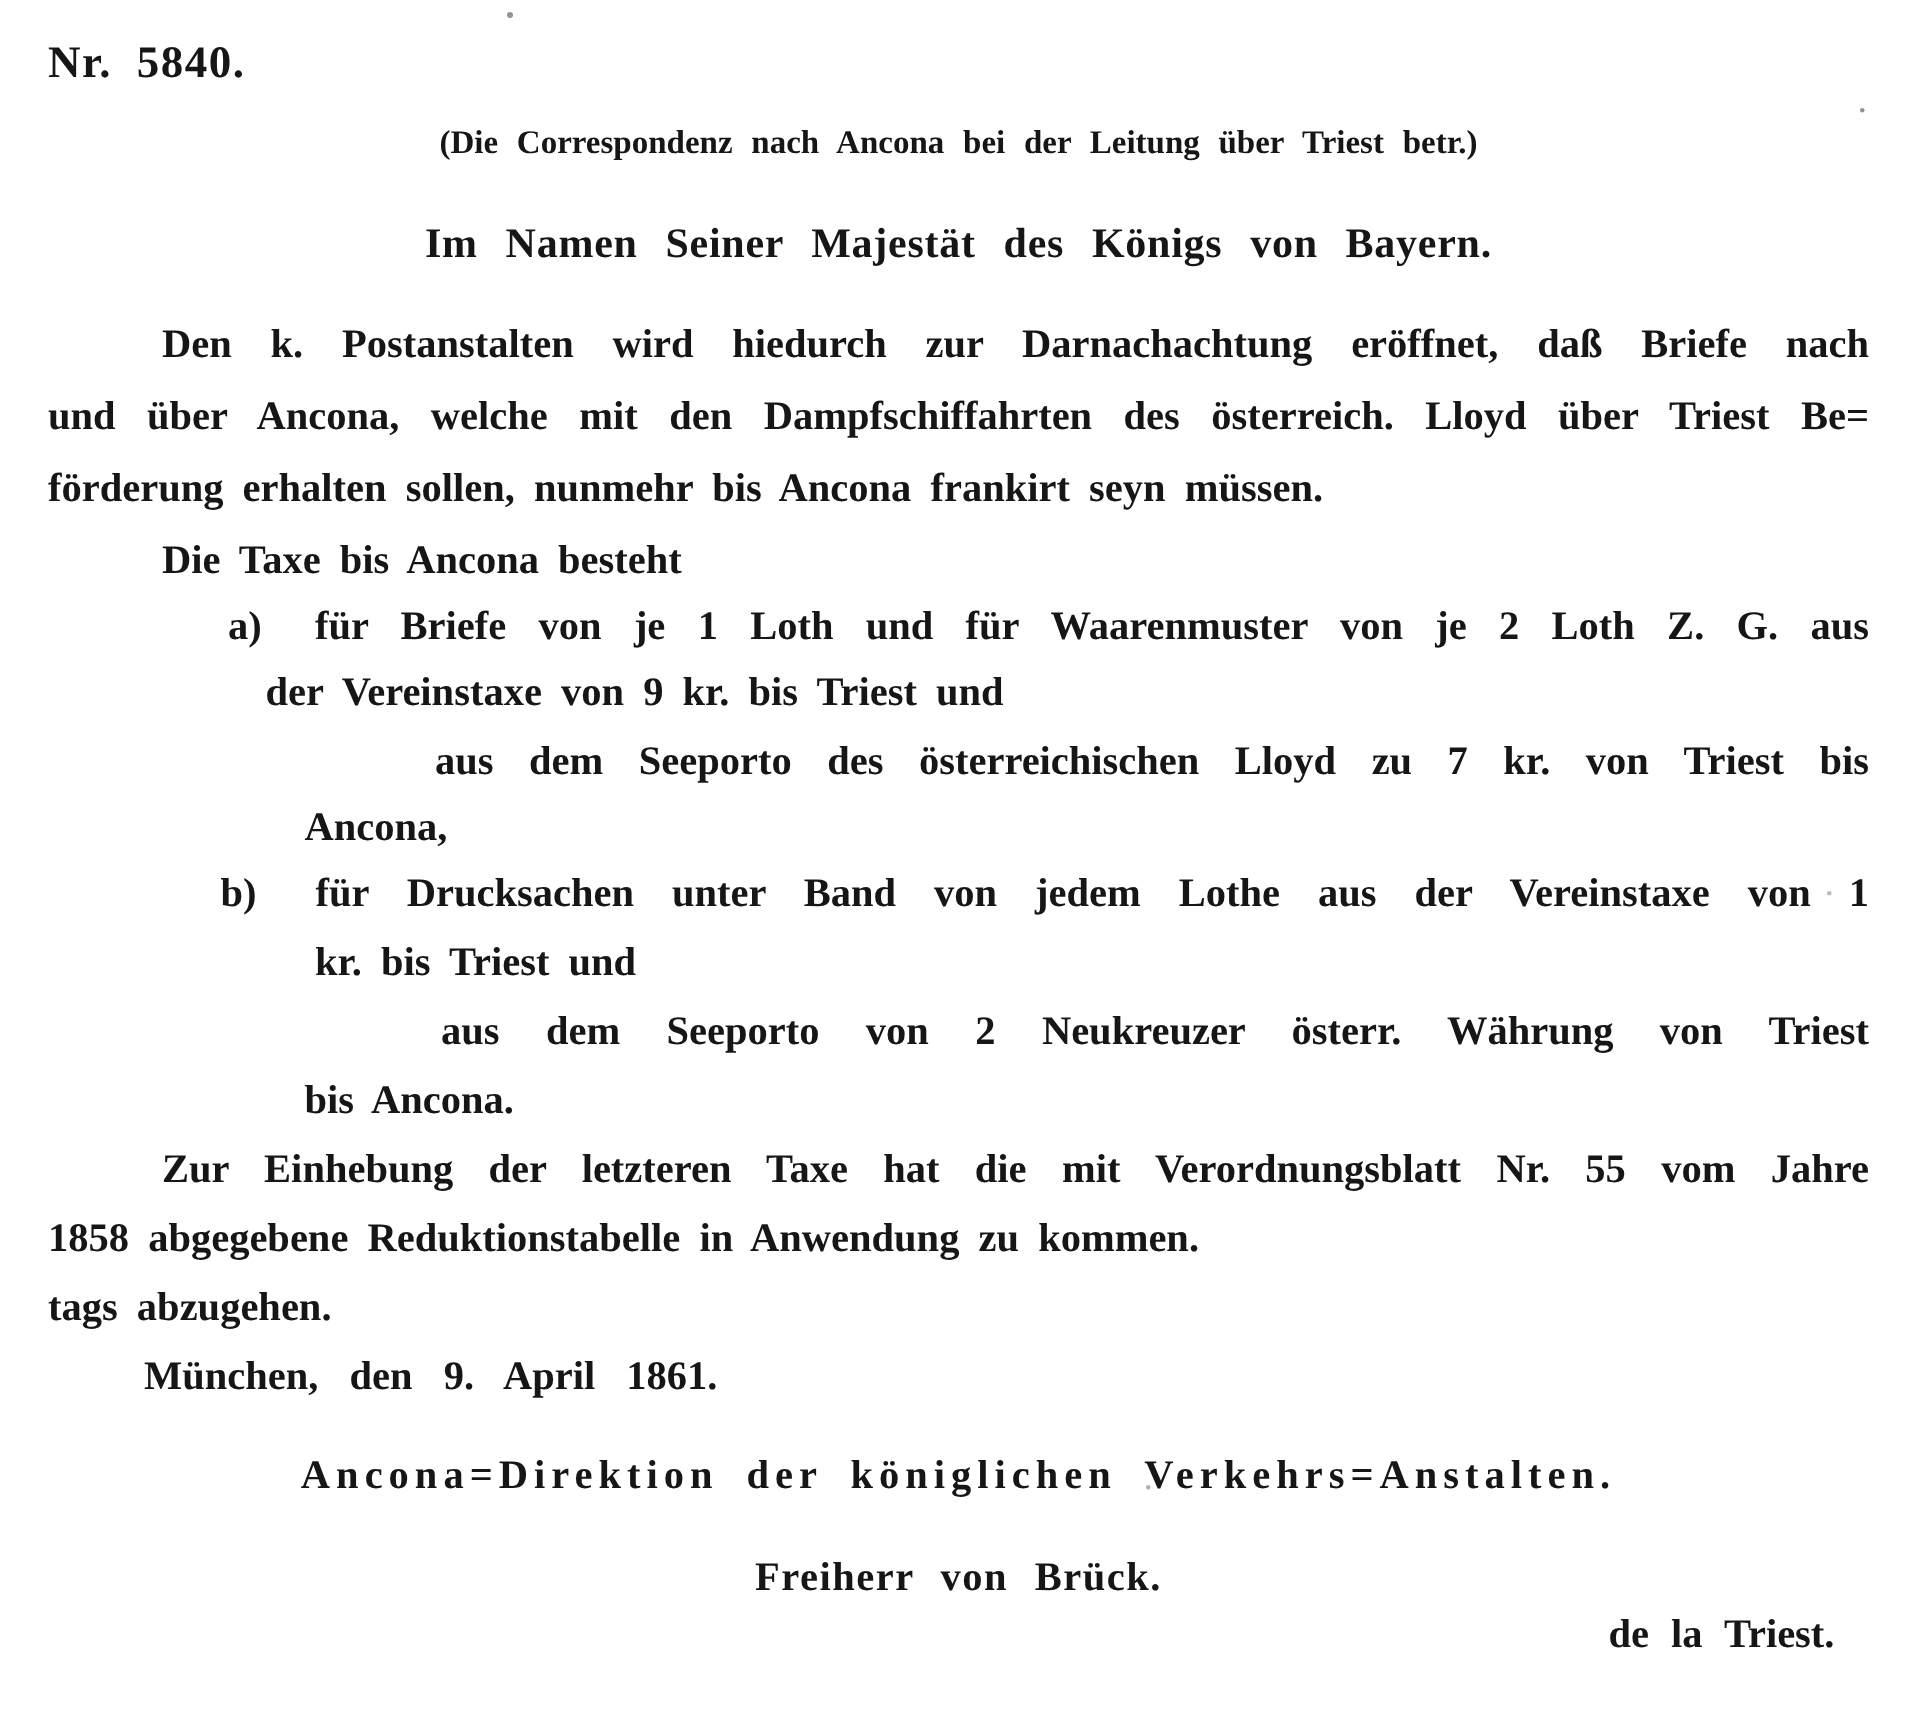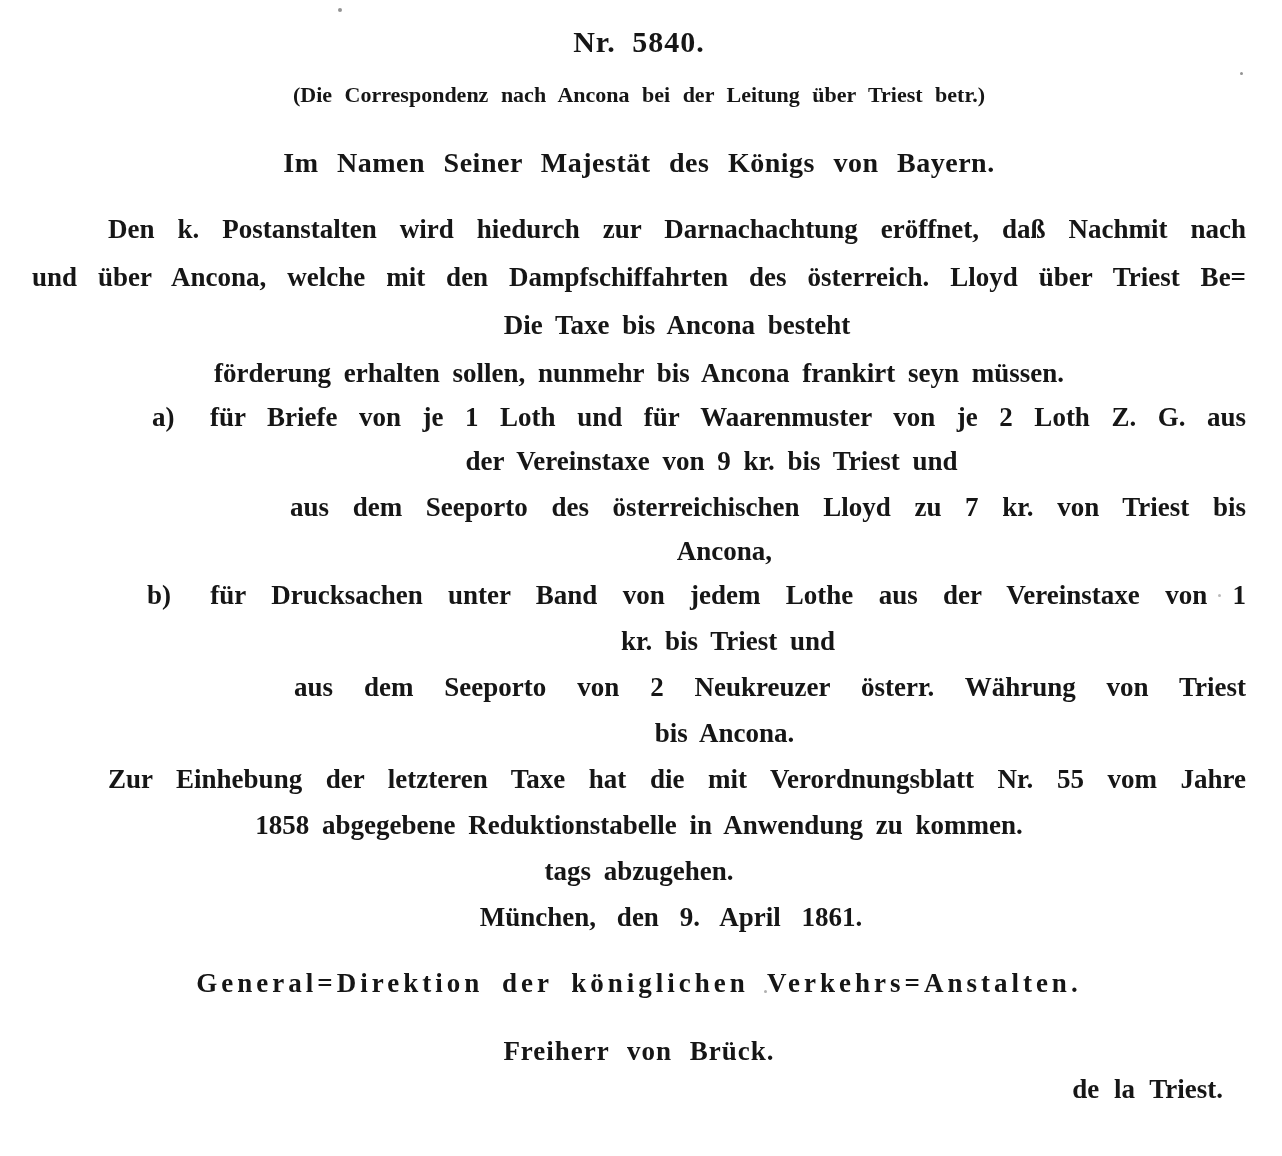--- a/index.html
+++ b/index.html
@@ -10,21 +10,21 @@
     box-sizing: border-box;
     padding: 22px 36px 0 32px;
     background: #ffffff;
     color: #161616;
     font-family: "Liberation Serif", "DejaVu Serif", serif;
     font-weight: bold;
     font-size: 27px;
     line-height: 34px;
     overflow: hidden;
   }
-  .line { height: 34px; word-spacing: 6px; text-align: center; }
+  .line { height: 34px; word-spacing: 6px; }
   .justify { text-align: justify; text-align-last: justify; word-spacing: normal; }
   .center { text-align: center; }
   .right { text-align: right; }
 
   .doc-number { font-size: 30px; height: 40px; line-height: 40px; word-spacing: 8px; letter-spacing: 1px; }
   .subject { font-size: 22px; word-spacing: 7px; }
   .invocation { font-size: 28px; letter-spacing: 0.5px; word-spacing: 11px; }
   .dateline { word-spacing: 14px; }
   .sig-org { letter-spacing: 4px; word-spacing: 8px; }
   .sig-name { word-spacing: 10px; letter-spacing: 1px; }
@@ -53,25 +53,25 @@
 <body>
 
 <div class="page">
 
   <div class="line doc-number">Nr. 5840.</div>
 
   <div class="line subject center mt16">(Die Correspondenz nach Ancona bei der Leitung über Triest betr.)</div>
 
   <div class="line invocation center mt22">Im Namen Seiner Majestät des Königs von Bayern.</div>
 
-  <div class="line justify ml76 mt32">Den k. Postanstalten wird hiedurch zur Darnachachtung eröffnet, daß Nachmit nach</div>
+  <div class="line justify ml76 mt32">Den k. Postanstalten wird hiedurch zur Darnachachtung eröffnet, daß Briefe nach</div>
   <div class="line justify mt14">und über Ancona, welche mit den Dampfschiffahrten des österreich. Lloyd über Triest Be=</div>
+  <div class="line mt14">förderung erhalten sollen, nunmehr bis Ancona frankirt seyn müssen.</div>
+
   <div class="line ml76 mt14">Die Taxe bis Ancona besteht</div>
-
-  <div class="line mt14">förderung erhalten sollen, nunmehr bis Ancona frankirt seyn müssen.</div>
 
   <div class="line justify ml120 mt10">
     <span class="marker">a)</span>
     <span>für Briefe von je 1 Loth und für Waarenmuster von je 2 Loth Z. G. aus</span>
   </div>
   <div class="line ml145 mt10">der Vereinstaxe von 9 kr. bis Triest und</div>
   <div class="line justify ml258 mt12">aus dem Seeporto des österreichischen Lloyd zu 7 kr. von Triest bis</div>
   <div class="line ml171 mt10">Ancona,</div>
 
   <div class="line justify ml115 mt10">
@@ -82,21 +82,21 @@
   <div class="line justify ml262 mt12">aus dem Seeporto von 2 Neukreuzer österr. Währung von Triest</div>
   <div class="line ml171 mt12">bis Ancona.</div>
 
   <div class="line justify ml76 mt12">Zur Einhebung der letzteren Taxe hat die mit Verordnungsblatt Nr. 55 vom Jahre</div>
   <div class="line mt12">1858 abgegebene Reduktionstabelle in Anwendung zu kommen.</div>
 
   <div class="line mt12">tags abzugehen.</div>
 
   <div class="line dateline ml56 mt12">München, den 9. April 1861.</div>
 
-  <div class="line sig-org center mt32">General=Direktion der königlichen Verkehrs=Anstalten.</div>
+  <div class="line sig-org center mt32">Ancona=Direktion der königlichen Verkehrs=Anstalten.</div>
   <div class="line sig-name center mt22">Freiherr von Brück.</div>
   <div class="line countersig right mr23 mt4">de la Triest.</div>
 
   <div class="speck s1"></div>
   <div class="speck s2"></div>
   <div class="speck s3"></div>
   <div class="speck s4"></div>
   <div class="speck s5"></div>
 
 </div>

